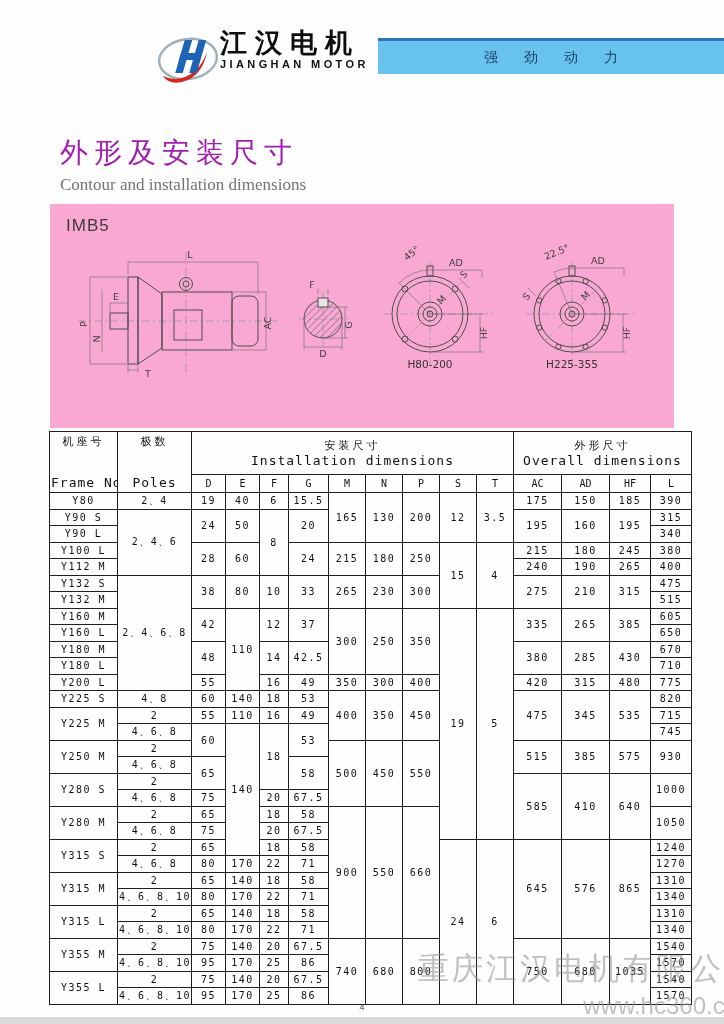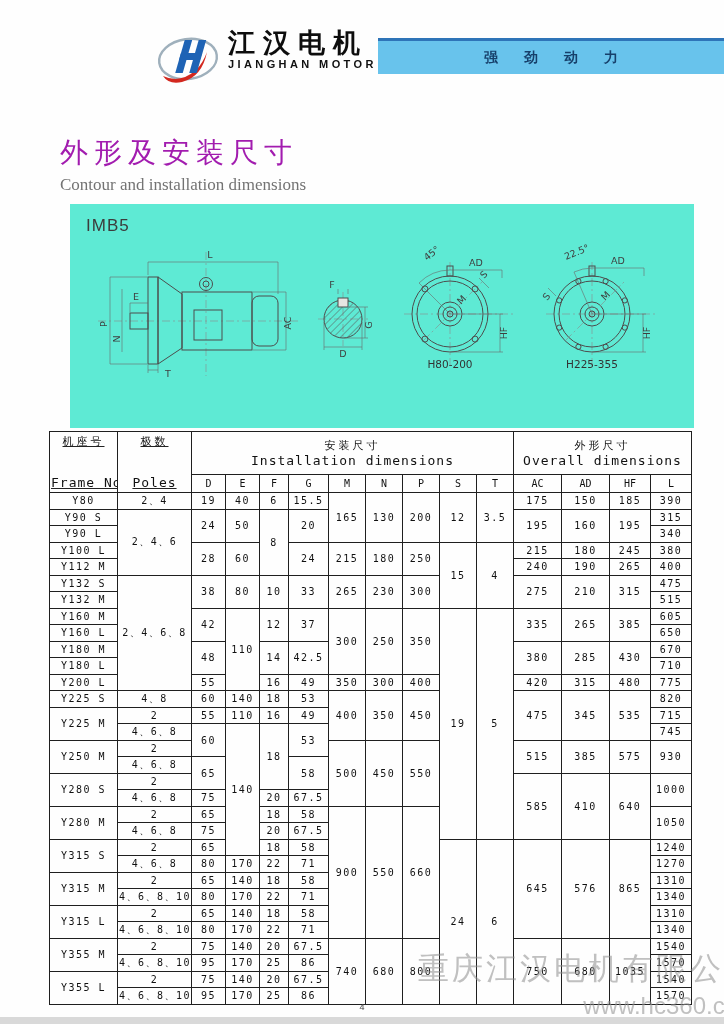--- a/index.html
+++ b/index.html
@@ -1,47 +1,47 @@
 <!DOCTYPE html>
 <html><head>
 <meta charset="utf-8">
 <style>
   html,body{margin:0;padding:0;background:#888;}
   #page{position:relative;width:724px;height:1024px;background:#fefefe;overflow:hidden;
         font-family:"Liberation Sans","DejaVu Sans",sans-serif;color:#222;}
   
   #logo{position:absolute;left:156px;top:28px;display:flex;align-items:flex-start;}
   #logo svg{display:block;margin-top:4px;}
-  #logo .ltxt{margin-left:8px;}
+  #logo .ltxt{}
   #logo .lcn{font-size:27px;font-weight:bold;letter-spacing:8px;color:#0d0d0d;line-height:30px;white-space:nowrap;}
   #logo .len{font-size:11px;font-weight:bold;letter-spacing:3.4px;color:#111;line-height:12px;}
   #banner{position:absolute;left:378px;top:38px;width:346px;}
   #banner .topline{height:3px;background:#2e74b8;}
   #banner .bar{height:33px;background:#68c3ec;display:flex;align-items:center;justify-content:center;}
-  #banner .bar span{font-size:14px;font-weight:bold;letter-spacing:26px;color:#17406b;text-indent:26px;}
+  #banner .bar span{font-size:14px;font-weight:normal;letter-spacing:26px;color:#17406b;text-indent:26px;}
   
   #titleblock{position:absolute;left:60px;top:134px;}
   #titleblock .tcn{font-family:"Liberation Serif","DejaVu Serif",serif;font-size:28px;letter-spacing:6px;color:#a21caf;}
   #titleblock .ten{font-family:"Liberation Serif","DejaVu Serif",serif;font-size:17px;color:#737373;margin-top:3px;}
   
-  #panel{position:absolute;left:50px;top:204px;width:624px;height:224px;background:#5eead4;margin-left:20px;}
+  #panel{position:absolute;left:50px;top:204px;width:624px;height:224px;background:#f9a8d4;}
   #panel .imb5{position:absolute;left:16px;top:12px;font-size:17px;letter-spacing:1px;color:#3c3c3c;}
   #panel svg{position:absolute;left:0;top:0;}
   .dwg{stroke:#4d4d4d;fill:none;stroke-width:1;}
   .dim{stroke:#6a6a6a;fill:none;stroke-width:0.6;}
   .cl{stroke:#8a8a8a;fill:none;stroke-width:0.6;stroke-dasharray:8 3 2 3;}
   .dlab{font-family:"DejaVu Sans",sans-serif;font-size:9.5px;fill:#3f3f3f;}
   .cap{font-family:"DejaVu Sans",sans-serif;font-size:10.5px;fill:#333;}
   
   #dimtable{position:absolute;left:49px;top:431px;border-collapse:collapse;table-layout:fixed;width:637px;
             font-family:"DejaVu Sans Mono","Liberation Mono",monospace;}
   #dimtable th,#dimtable td{border:1px solid #1f1f1f;text-align:center;vertical-align:middle;
             padding:0 1px;font-weight:normal;overflow:hidden;white-space:nowrap;}
   #dimtable td{height:15.5px;font-size:10px;letter-spacing:1.5px;color:#111;}
-  #dimtable .vwrap{display:flex;flex-direction:column;justify-content:space-between;height:56px;padding:2px 0;text-decoration:underline;}
+  #dimtable .vwrap{display:flex;flex-direction:column;justify-content:space-between;height:56px;padding:2px 0;}
   #dimtable .hcn{font-family:"Liberation Sans",sans-serif;font-size:11px;letter-spacing:3px;color:#111;}
   #dimtable .hen{font-size:13px;letter-spacing:1px;color:#111;}
   #dimtable th.letter{height:15.5px;font-size:10px;color:#111;}
   #dimtable th.group{height:40px;}
   
   #pagenum{position:absolute;left:0;top:1002px;width:724px;text-align:center;font-size:9px;color:#444;}
   #wm{position:absolute;left:418px;top:948px;pointer-events:none;}
   #wm .wcn{font-size:31px;letter-spacing:3px;color:rgba(140,140,140,0.55);white-space:nowrap;}
   #wm .wurl{font-size:24px;color:rgba(150,150,150,0.6);text-align:right;margin-top:2px;}
   #bottomstrip{position:absolute;left:0;top:1017px;width:724px;height:7px;background:#d9d9d9;}

